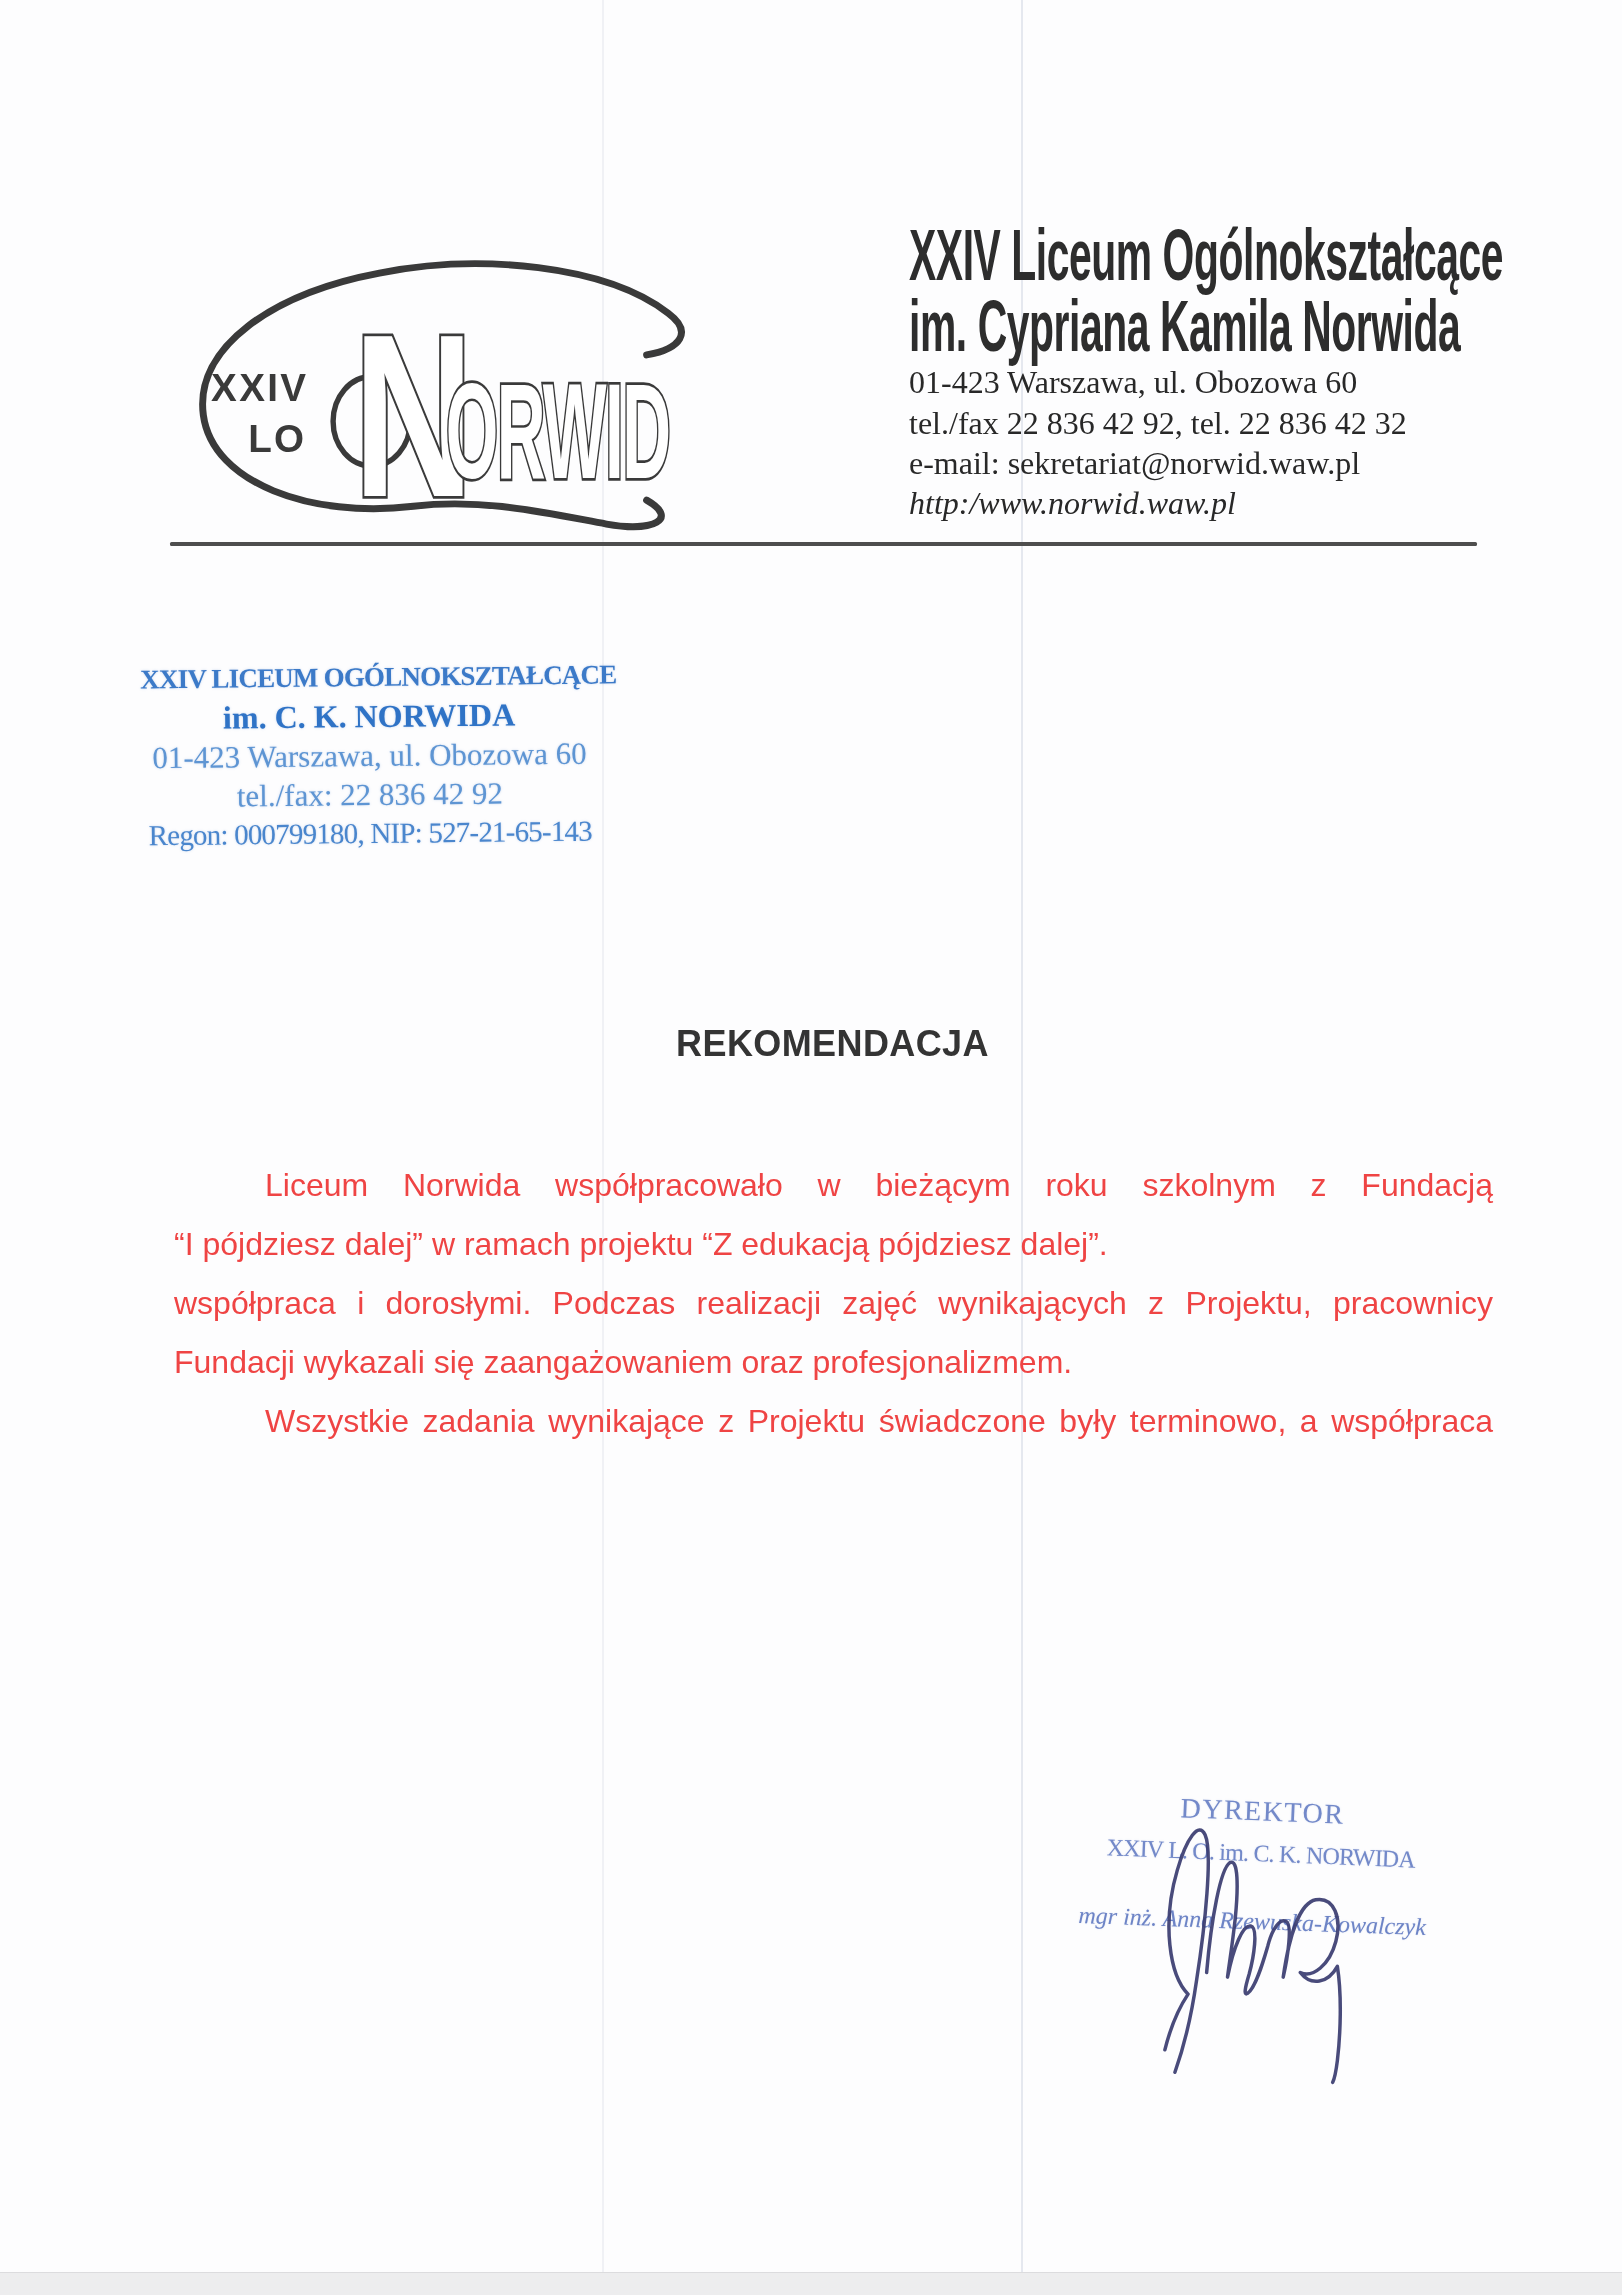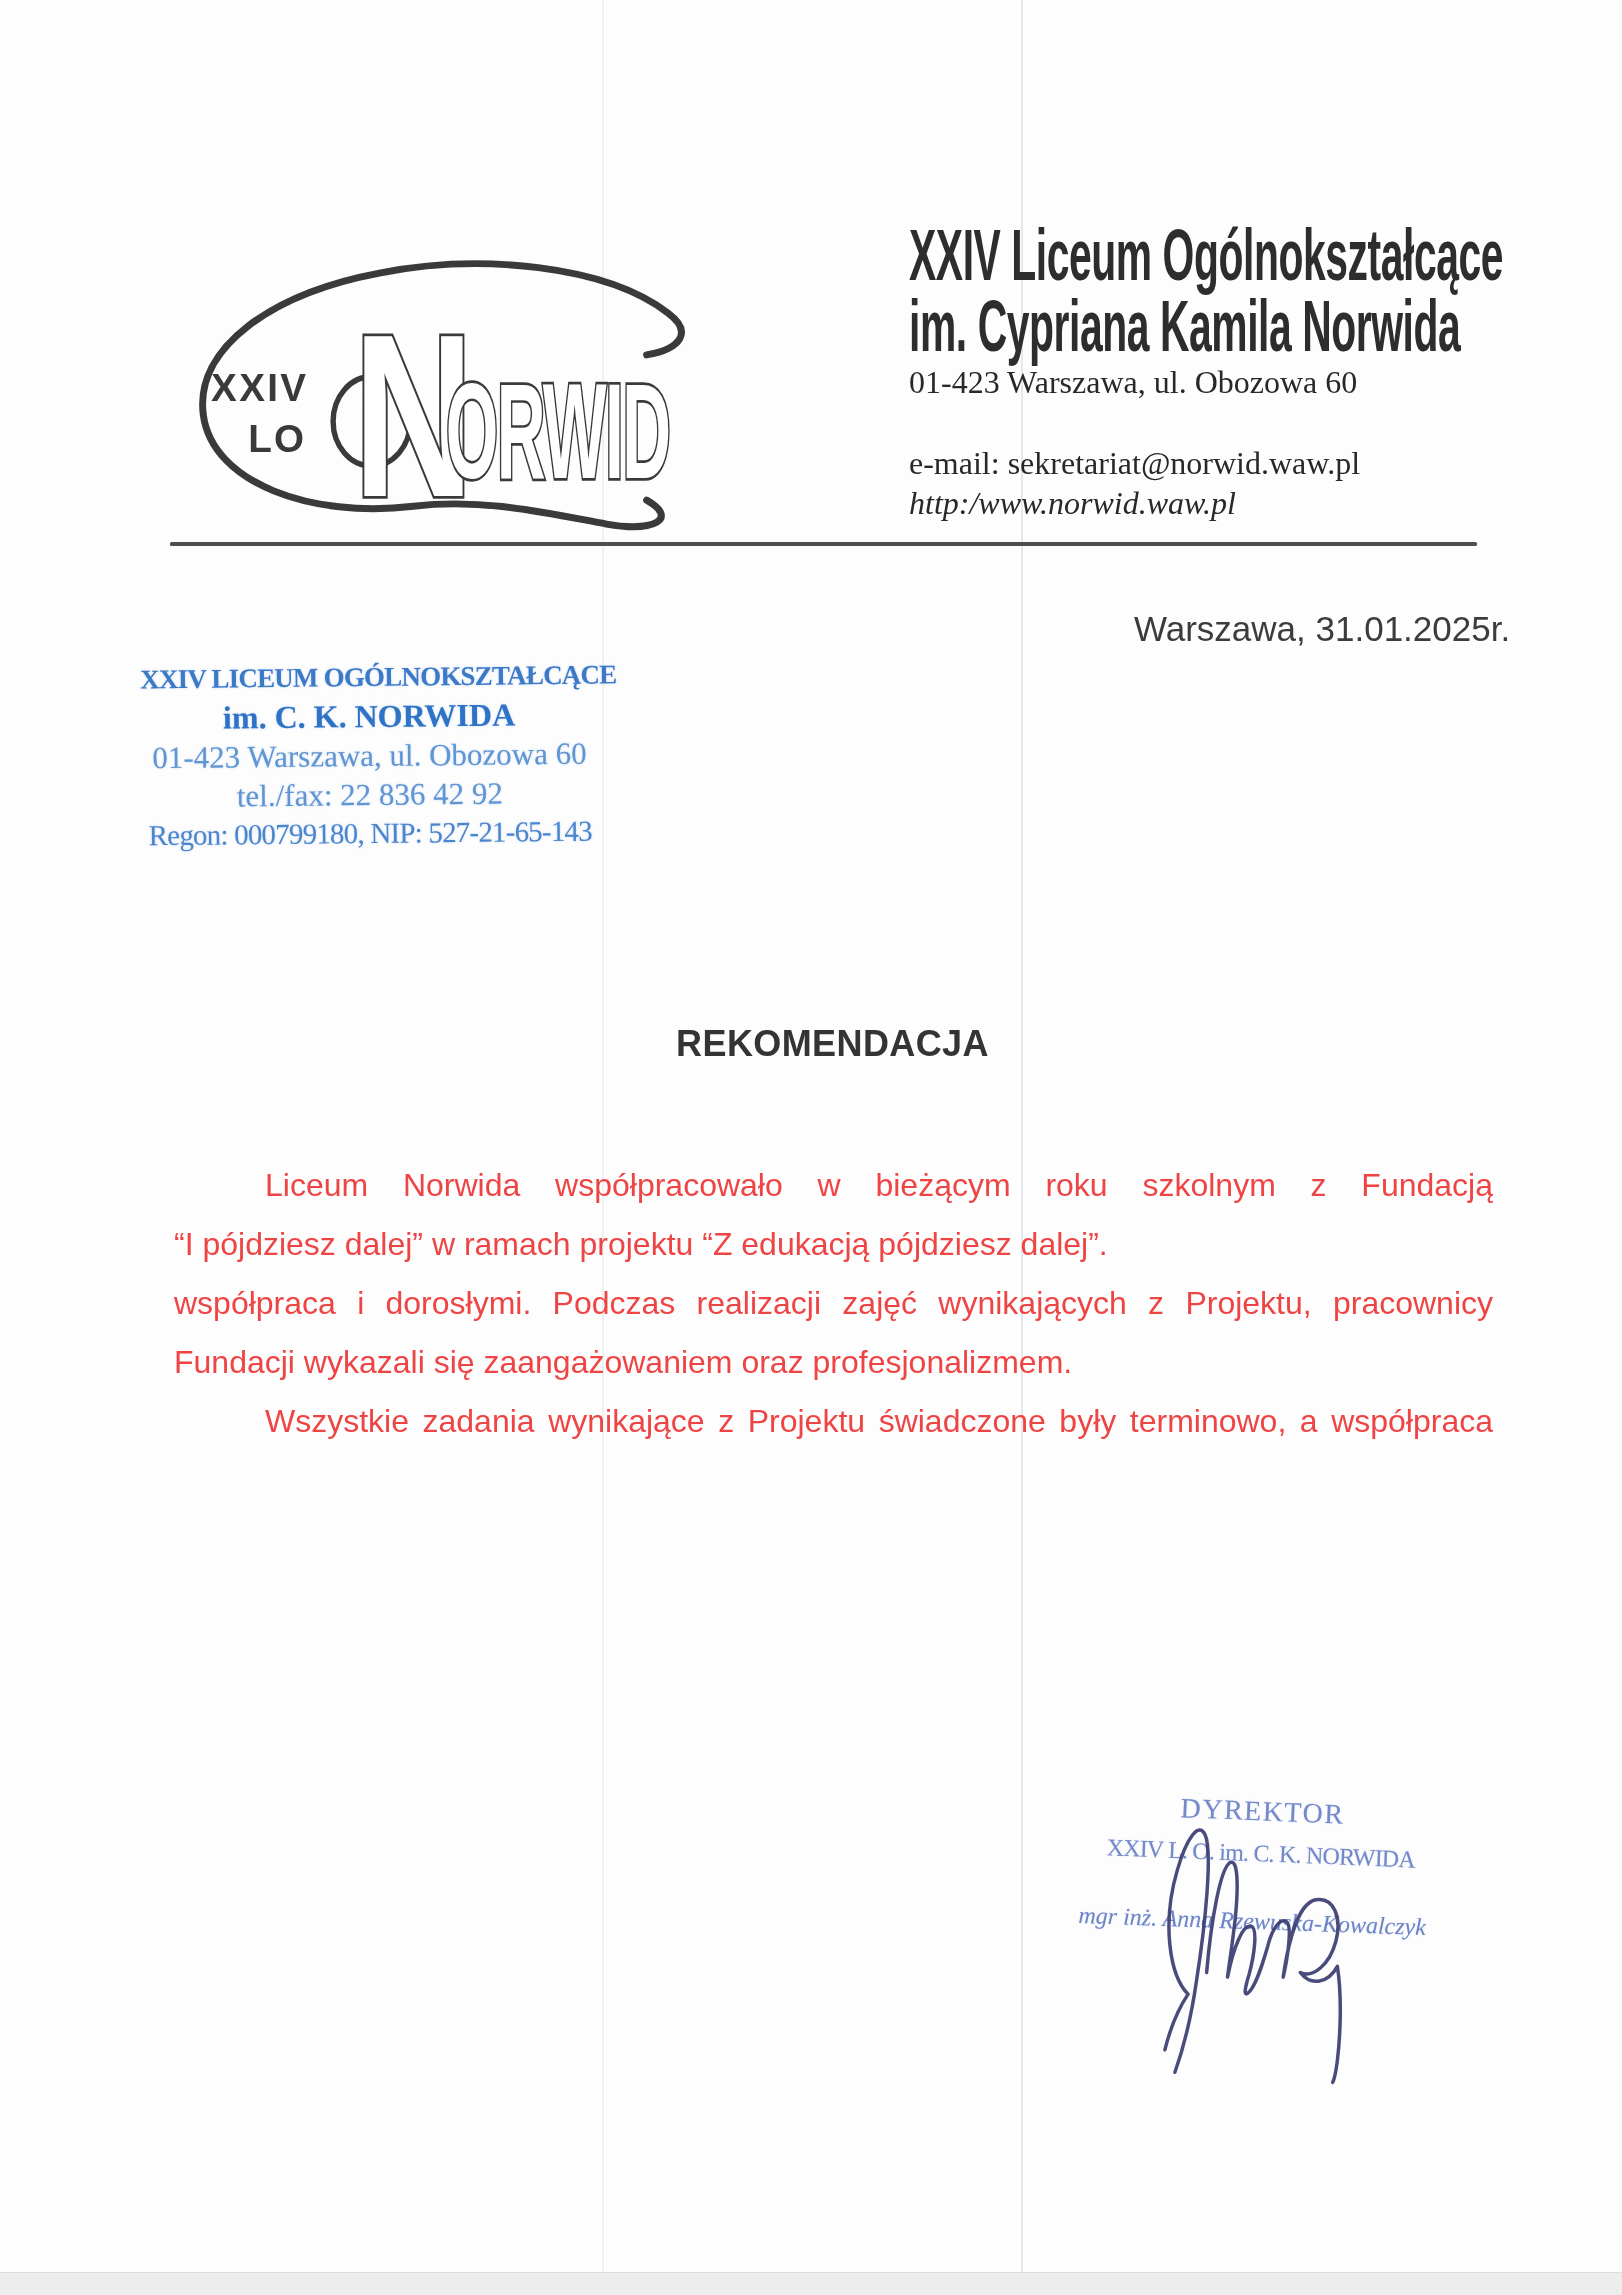--- a/index.html
+++ b/index.html
@@ -82,26 +82,26 @@
     </g>
     <g transform="translate(352,292) scale(0.5,1)">
       <text x="0" y="0" font-size="175" font-weight="bold" fill="#ffffff" stroke="#3a3a3a" stroke-width="7" letter-spacing="-4" paint-order="stroke" style="paint-order:stroke;">ORWID</text>
     </g>
   </svg>
 
   <div class="title-line" style="top:219px;">XXIV Liceum Ogólnokształcące</div>
   <div class="title-line" style="top:290px;">im. Cypriana Kamila Norwida</div>
 
   <div class="hdr-serif" style="top:362px;">01-423 Warszawa, ul. Obozowa 60</div>
+  <div class="hdr-serif" style="top:403px;">tel./fax 22 836 42 92, tel. 22 836 42 32</div>
   <div class="hdr-serif" style="top:443px;">e-mail: sekretariat@norwid.waw.pl</div>
   <div class="hdr-serif" style="top:483px;font-style:italic;">http:/www.norwid.waw.pl</div>
 
   <div class="rule"></div>
 
-  <div class="date">Warszawa, 31.01.2025r.</div>
 
   <div class="stamp">
     <div class="s1">XXIV LICEUM OGÓLNOKSZTAŁCĄCE</div>
     <div class="s2">im. C. K. NORWIDA</div>
     <div class="s3">01-423 Warszawa, ul. Obozowa 60</div>
     <div class="s4">tel./fax: 22 836 42 92</div>
     <div class="s5">Regon: 000799180, NIP: 527-21-65-143</div>
   </div>
 
   <div class="doc-title">REKOMENDACJA</div>

